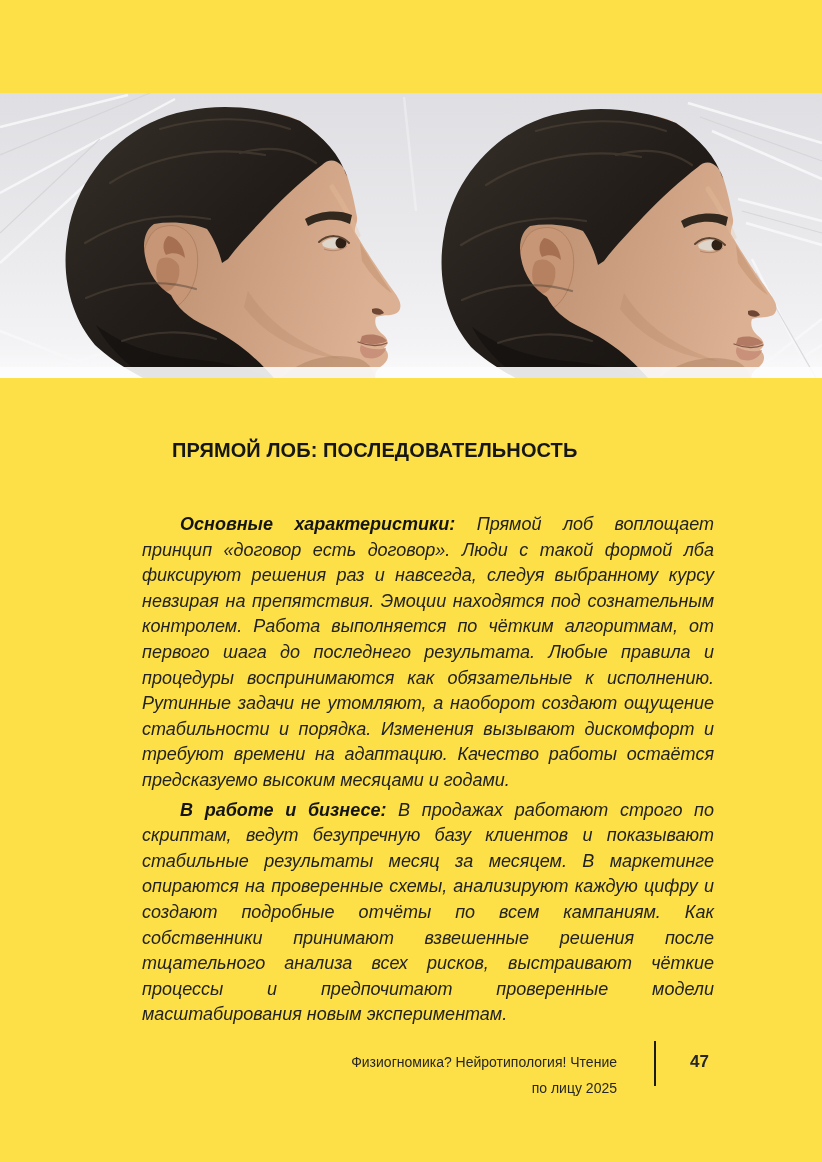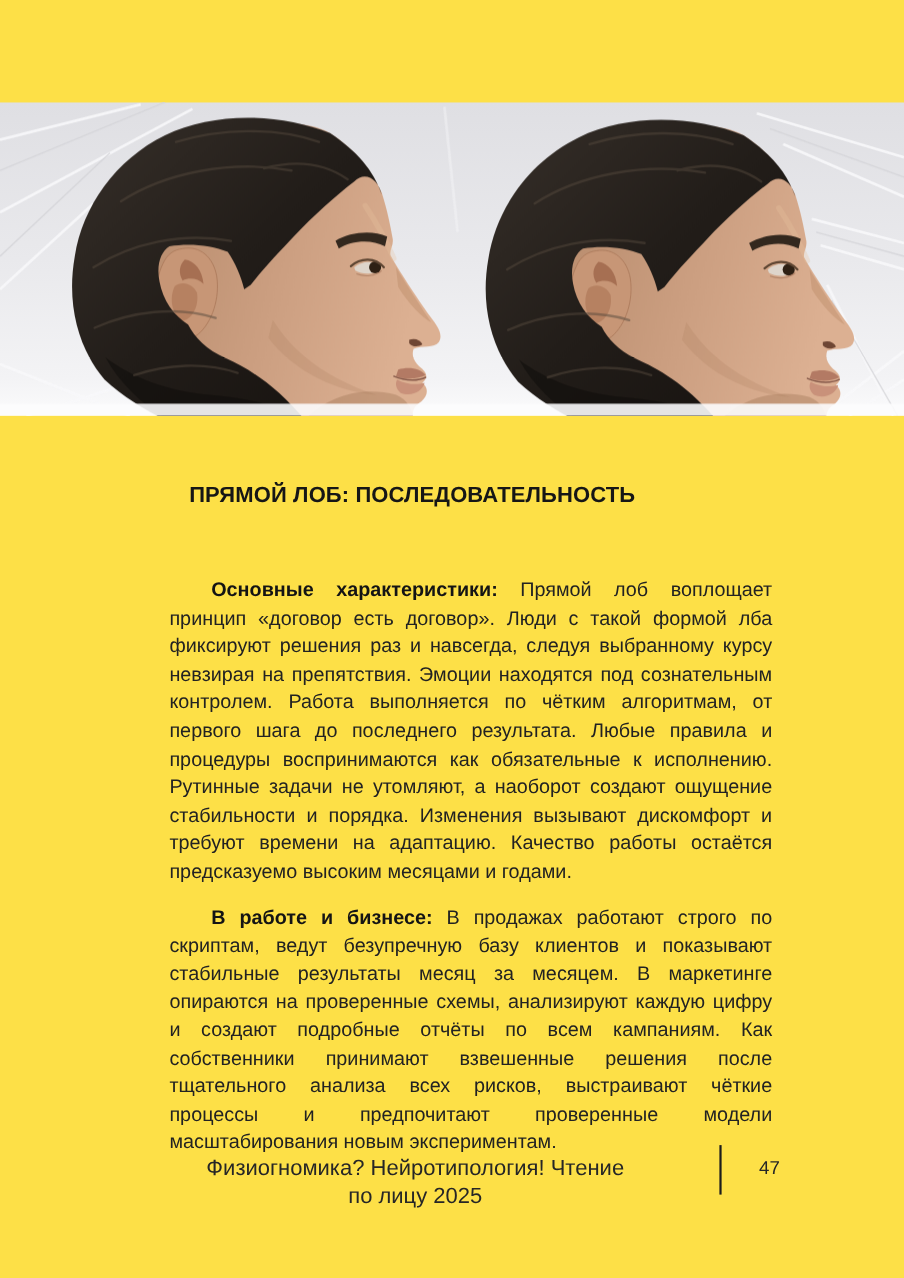--- a/index.html
+++ b/index.html
@@ -11,31 +11,31 @@
   .hero{position:absolute;left:0;top:93px;width:822px;height:285px;margin:0;padding:0;}
   .hero svg{display:block;}
   .heading{
     position:absolute;left:172px;top:438px;margin:0;
     font-size:20px;line-height:24px;font-weight:bold;color:#161616;letter-spacing:0.1px;
   }
   .body-text{
     position:absolute;left:138px;top:508px;width:580px;
     font-size:18px;line-height:25.6px;text-align:justify;color:#222222;
   }
-  .body-text p{margin:16px;text-indent:38px;}
+  .body-text p{margin:4px;text-indent:38px;font-style:italic;}
   .body-text b{color:#141414;}
   .running-title{
-    position:absolute;left:138px;top:1049px;width:479px;text-align:center;
-    font-size:20px;line-height:26px;color:#262626;
+    position:absolute;left:138px;top:1049px;width:479px;text-align:right;
+    font-size:14px;line-height:26px;color:#262626;
   }
   .footer-divider{
     position:absolute;left:654px;top:1041px;width:2px;height:45px;background:#1c1c1c;
   }
   .page-number{
-    position:absolute;left:690px;top:1049px;font-size:17px;line-height:26px;color:#262626;
+    position:absolute;left:690px;top:1049px;font-size:17px;line-height:26px;color:#262626;font-weight:bold;
   }
 </style>
 </head>
 <body>
 
 <div class="page">
 
   <figure class="hero">
     <svg width="822" height="285" viewBox="0 0 822 285" xmlns="http://www.w3.org/2000/svg" role="img">
       <defs>

